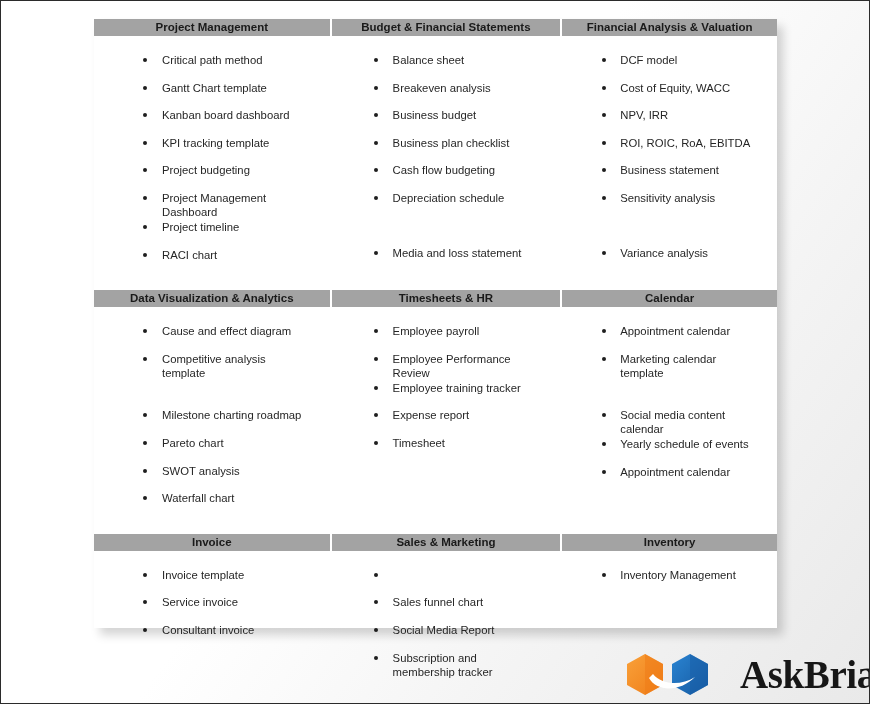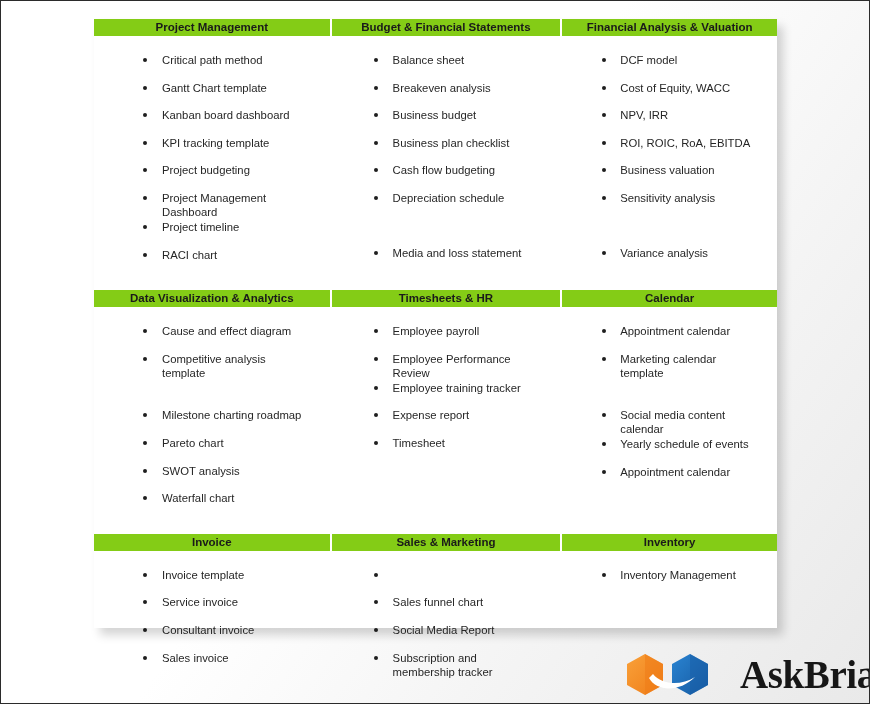--- a/index.html
+++ b/index.html
@@ -45,21 +45,21 @@
     width: 100%;
   }
   .hdr-cell {
     box-sizing: border-box;
     height: 17px;
     line-height: 17px;
     text-align: center;
     font-size: 11.5px;
     font-weight: bold;
     color: #1a1a1a;
-    background: #84cc16;
+    background: #a3a3a3;
     letter-spacing: 0.0px;
     white-space: nowrap;
     overflow: hidden;
   }
   .hdr-cell.blank { background: #ffffff; }
   .col-1 { width: 237px; }
   .col-2 { width: 230px; }
   .col-3 { width: 216px; }
   .gap-a { width: 2px; background: #ffffff; }
   .body-row {
@@ -235,21 +235,21 @@
             <li>
                 <span class="bullet"></span>
                 <span class="txt">NPV, IRR</span>
               </li>
             <li>
                 <span class="bullet"></span>
                 <span class="txt">ROI, ROIC, RoA, EBITDA</span>
               </li>
             <li>
                 <span class="bullet"></span>
-                <span class="txt">Business valuation</span>
+                <span class="txt">Business statement</span>
               </li>
             <li>
                 <span class="bullet"></span>
                 <span class="txt">Sensitivity analysis</span>
               </li>
             <li>
                 <span class="txt"></span>
               </li>
             <li>
                 <span class="bullet"></span>
@@ -369,24 +369,20 @@
                 <span class="bullet"></span>
                 <span class="txt">Invoice template</span>
               </li>
             <li>
                 <span class="bullet"></span>
                 <span class="txt">Service invoice</span>
               </li>
             <li>
                 <span class="bullet"></span>
                 <span class="txt">Consultant invoice</span>
-              </li>
-            <li>
-                <span class="bullet"></span>
-                <span class="txt">Sales invoice</span>
               </li>
           </ul>
         </div>
         <div class="col-body gap-a"></div>
         <div class="col-body col-2">
           <ul class="items">
             <li>
                 <span class="bullet"></span>
               </li>
             <li>

